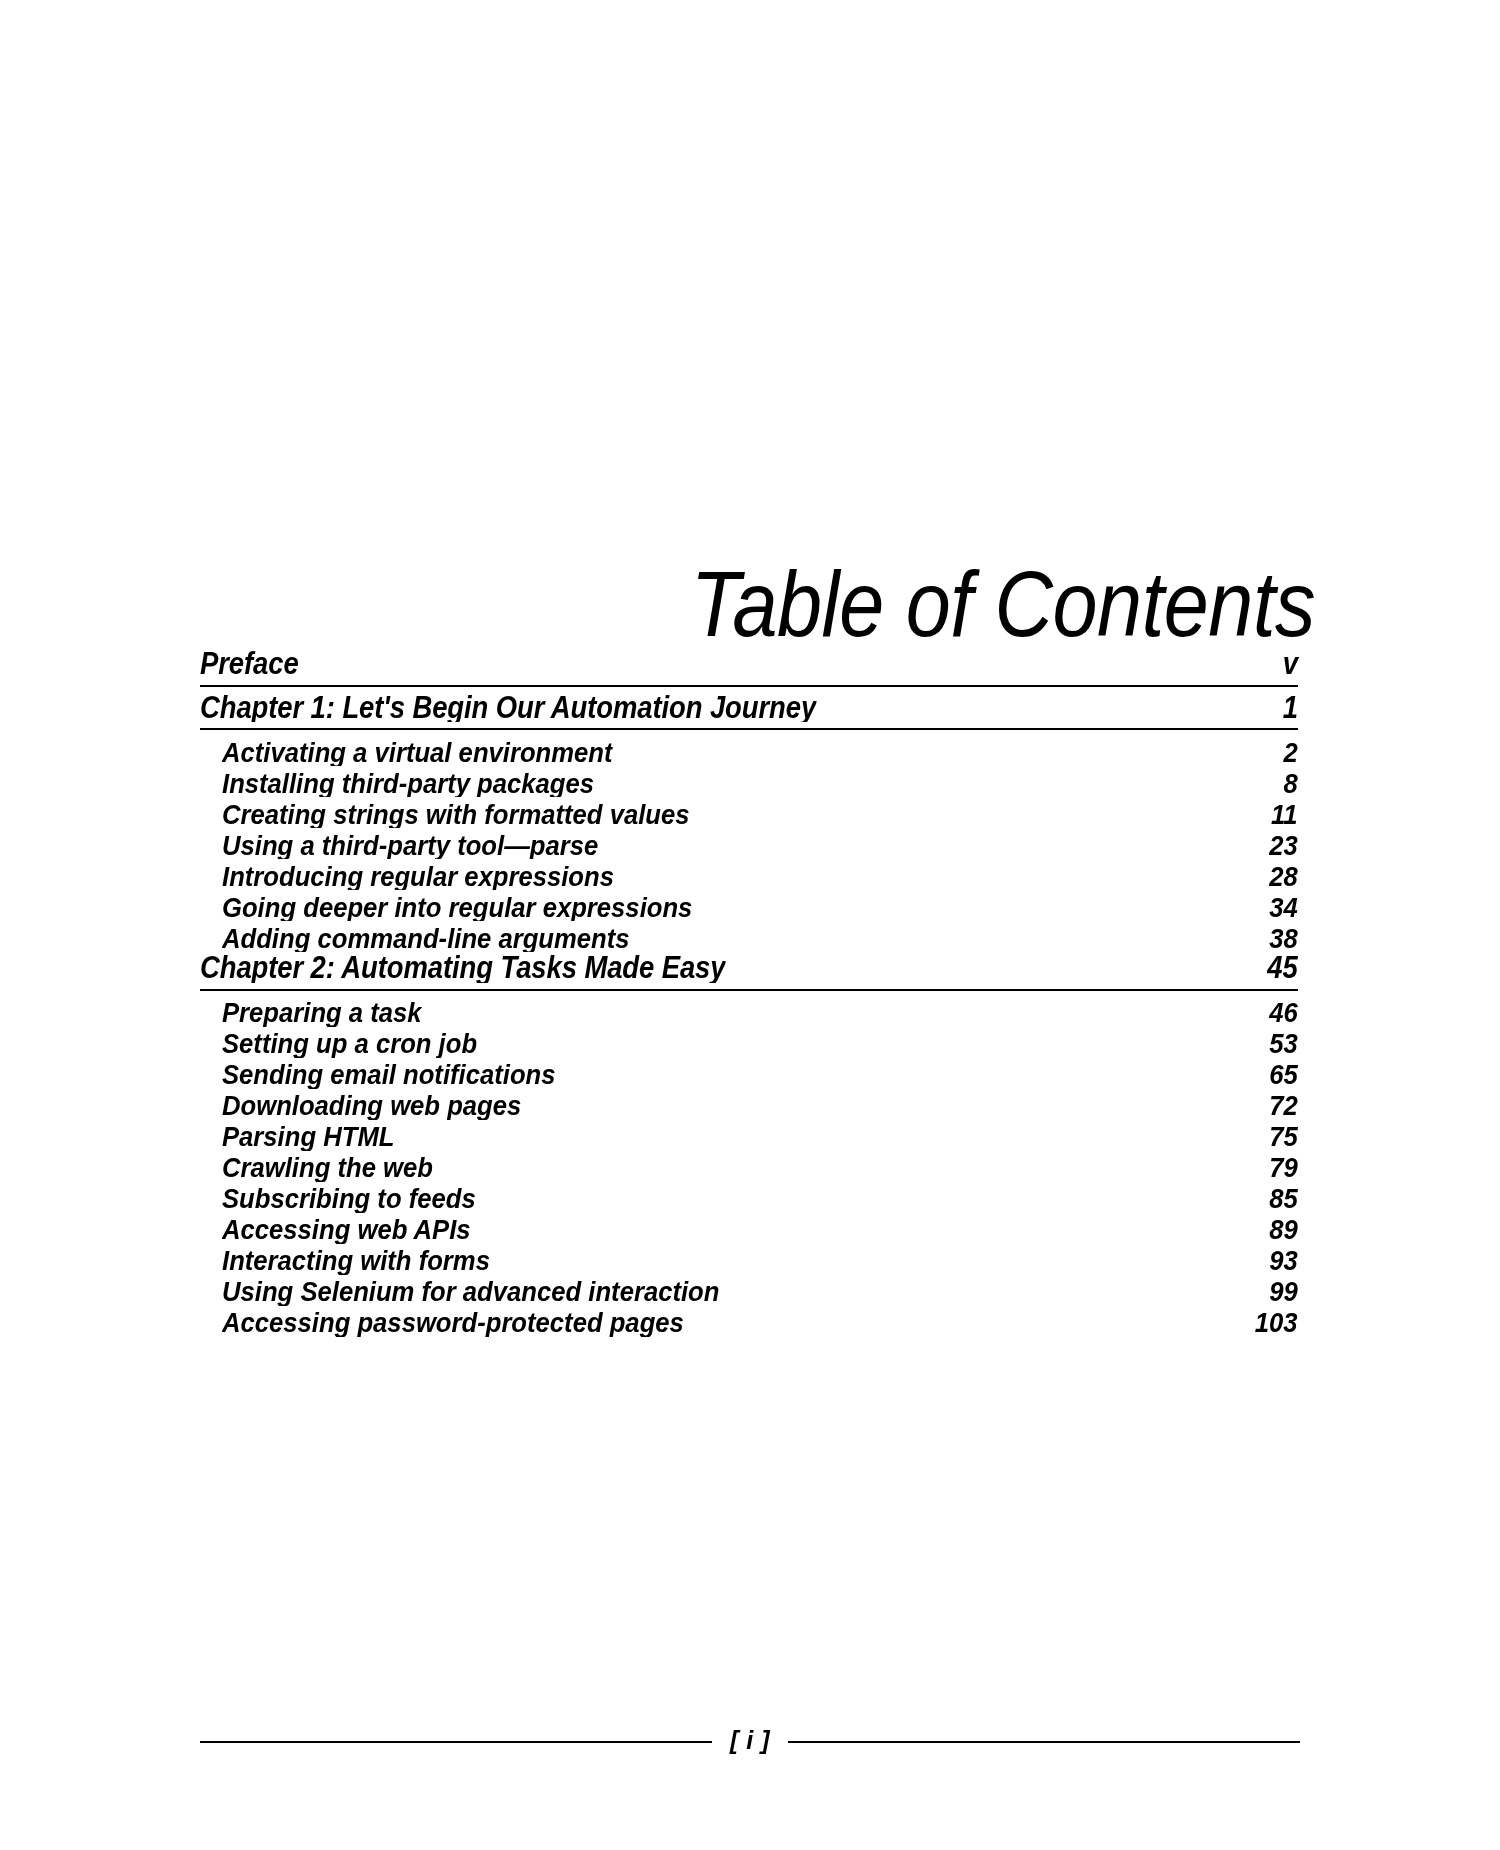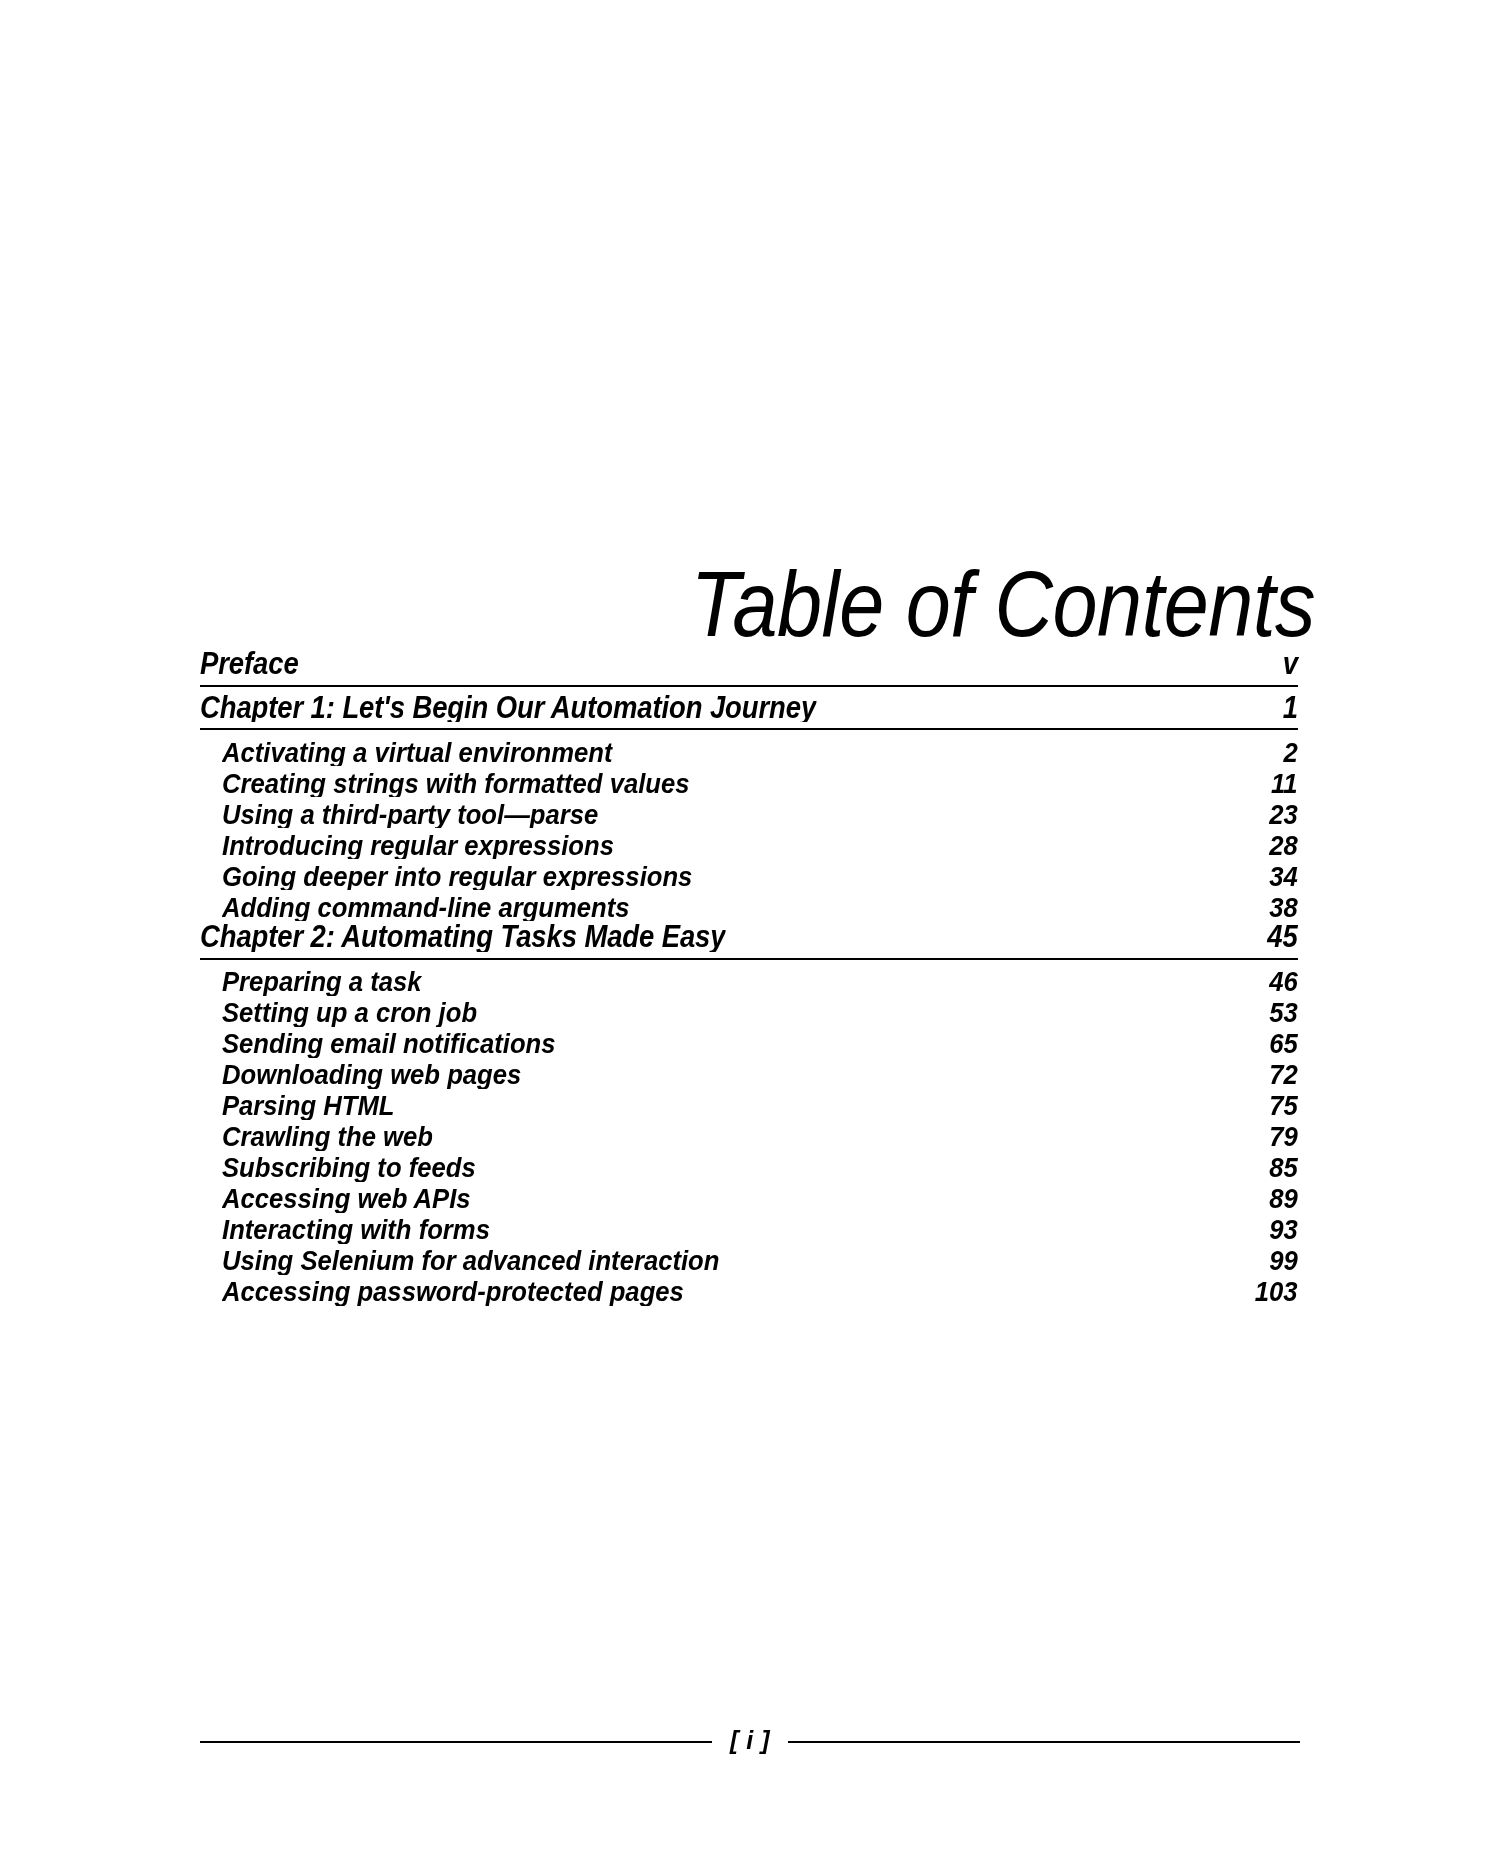--- a/index.html
+++ b/index.html
@@ -145,20 +145,24 @@
       </div>
       <div class="toc-row level-chapter">
         <span class="row-label">Chapter 1: Let's Begin Our Automation Journey</span>
         <span class="row-page">1</span>
       </div>
       <div class="toc-row level-section">
         <span class="row-label">Activating a virtual environment</span>
         <span class="row-page">2</span>
       </div>
       <div class="toc-row level-section">
+        <span class="row-label">Installing third-party packages</span>
+        <span class="row-page">8</span>
+      </div>
+      <div class="toc-row level-section">
         <span class="row-label">Creating strings with formatted values</span>
         <span class="row-page">11</span>
       </div>
       <div class="toc-row level-section">
         <span class="row-label">Using a third-party tool—parse</span>
         <span class="row-page">23</span>
       </div>
       <div class="toc-row level-section">
         <span class="row-label">Introducing regular expressions</span>
         <span class="row-page">28</span>

